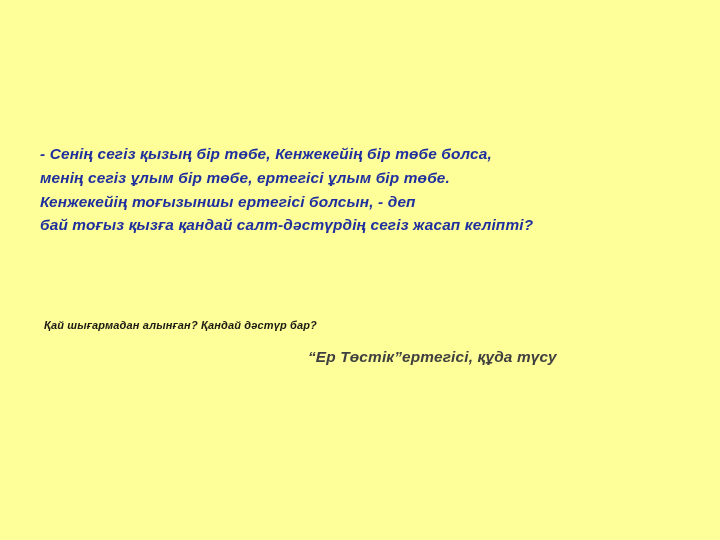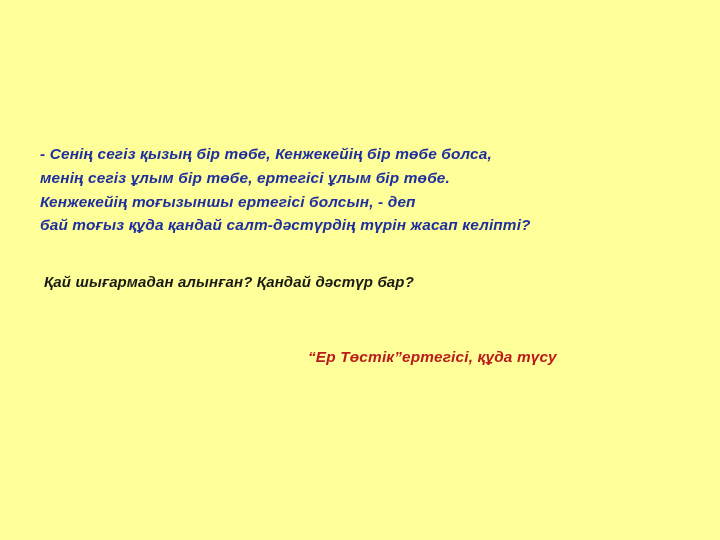--- a/index.html
+++ b/index.html
@@ -45,55 +45,56 @@
   #question-block {
     position: absolute;
     left: 44px;
     top: 270px;
     width: 660px;
   }
   .question-line {
     font-family: "Liberation Sans", sans-serif;
     font-weight: bold;
     font-style: italic;
-    font-size: 15px;
+    font-size: 11px;
     line-height: 23px;
     letter-spacing: 0.15px;
     color: #1a1a14;
     white-space: nowrap;
+    margin-top: 44px;
   }
 
   
   #attribution-block {
     position: absolute;
     left: 308px;
     top: 345px;
     width: 400px;
   }
   .attribution-line {
     font-family: "Liberation Sans", sans-serif;
     font-weight: bold;
     font-style: italic;
     font-size: 15.4px;
     line-height: 23px;
     letter-spacing: 0.15px;
-    color: #b91c1c;
+    color: #404040;
     white-space: nowrap;
   }
 </style>
 </head>
 <body>
 
 <div id="slide">
 
   <div id="quote-block">
     <div class="quote-line">- Сенің сегіз қызың бір төбе, Кенжекейің бір төбе болса,</div>
     <div class="quote-line">менің сегіз ұлым бір төбе, ертегісі ұлым бір төбе.</div>
     <div class="quote-line">Кенжекейің тоғызыншы ертегісі болсын, - деп</div>
-    <div class="quote-line">бай тоғыз құда қандай салт-дәстүрдің түрін жасап келіпті?</div>
+    <div class="quote-line">бай тоғыз қызға қандай салт-дәстүрдің сегіз жасап келіпті?</div>
   </div>
 
   <div id="question-block">
     <div class="question-line"> Қай шығармадан алынған? Қандай дәстүр бар?</div>
   </div>
 
   <div id="attribution-block">
     <div class="attribution-line">“Ер Төстік”ертегісі, құда түсу</div>
   </div>
 

